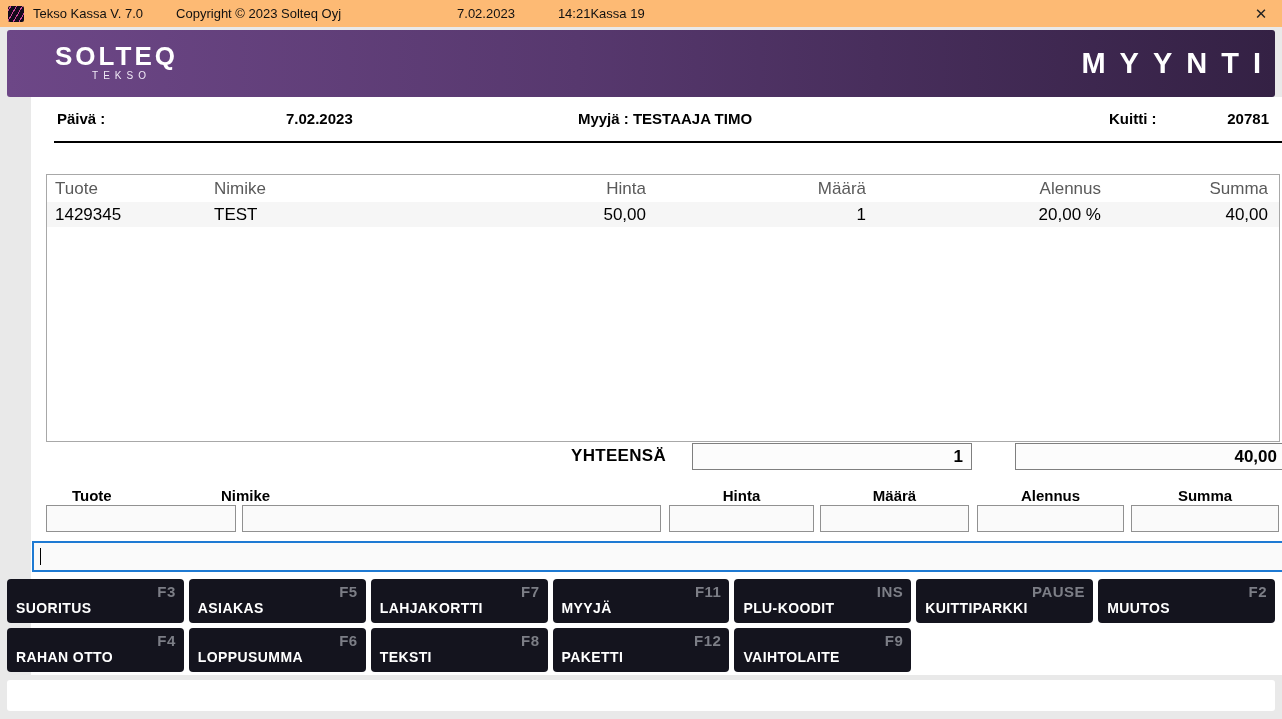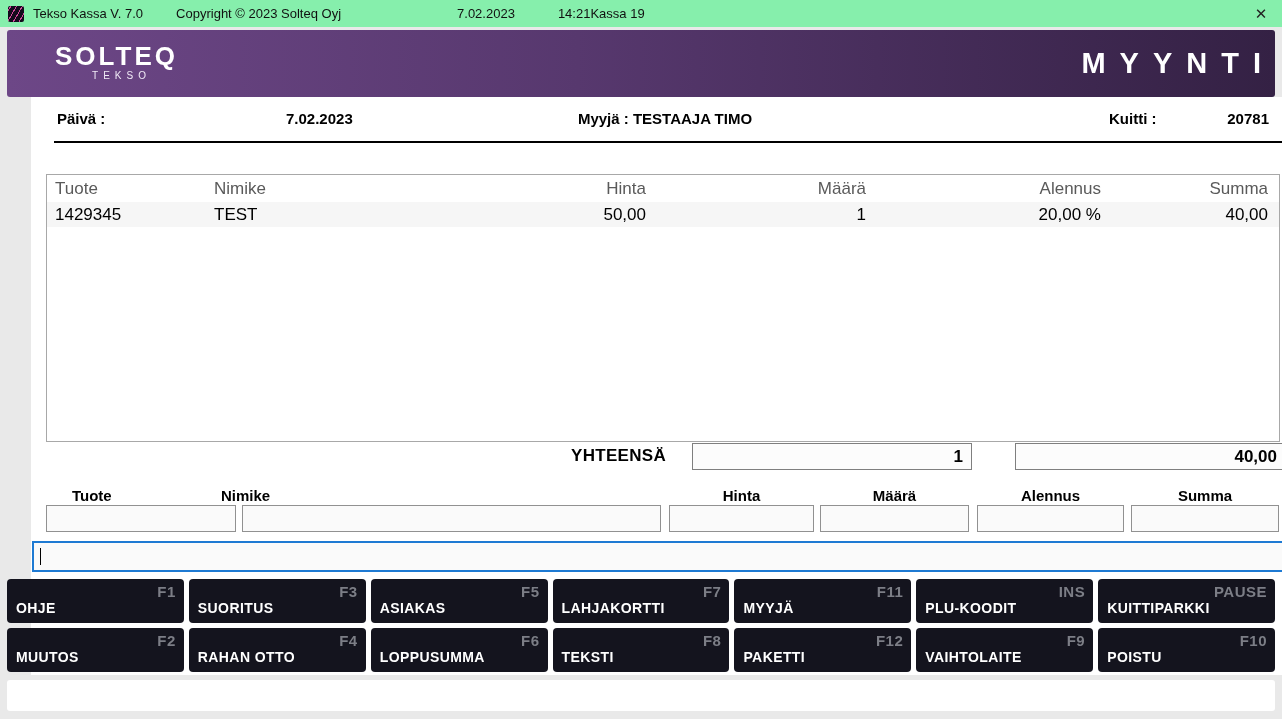--- a/index.html
+++ b/index.html
@@ -7,21 +7,21 @@
   body {
     background:#e9e9e9;
     font-family:"Liberation Sans", sans-serif;
     position:relative;
     color:#000;
   }
 
   
   .titlebar {
     position:absolute; top:0; left:0; width:1282px; height:27px;
-    background:#86efac; display:flex; align-items:center;
+    background:#fdba74; display:flex; align-items:center;
     font-size:13px; color:#111;
   }
   .app-icon {
     width:16px; height:16px; margin-left:8px; border-radius:2px;
     background:repeating-linear-gradient(120deg,#120b1c 0 2px,#cf4899 2px 3px,#120b1c 3px 5px);
     flex:0 0 auto;
   }
   .tb-title    { margin-left:9px; }
   .tb-copy     { margin-left:33px; }
   .tb-date     { margin-left:116px; }
@@ -227,24 +227,20 @@
   <input class="entry-input ei-summa" value="" style="">
 
   <div class="command-wrap">
     <div class="caret"></div>
   </div>
 
 </div>
 
 <div class="btn-grid">
   <div class="fn-btn">
-    <span class="fn-key">F1</span>
-    <span class="fn-label">OHJE</span>
-  </div>
-  <div class="fn-btn">
     <span class="fn-key">F3</span>
     <span class="fn-label">SUORITUS</span>
   </div>
   <div class="fn-btn">
     <span class="fn-key">F5</span>
     <span class="fn-label">ASIAKAS</span>
   </div>
   <div class="fn-btn">
     <span class="fn-key">F7</span>
     <span class="fn-label">LAHJAKORTTI</span>
@@ -279,19 +275,15 @@
     <span class="fn-label">TEKSTI</span>
   </div>
   <div class="fn-btn">
     <span class="fn-key">F12</span>
     <span class="fn-label">PAKETTI</span>
   </div>
   <div class="fn-btn">
     <span class="fn-key">F9</span>
     <span class="fn-label">VAIHTOLAITE</span>
   </div>
-  <div class="fn-btn">
-    <span class="fn-key">F10</span>
-    <span class="fn-label">POISTU</span>
-  </div>
 </div>
 
 <div class="bottom-strip"></div>
 
 </body></html>

